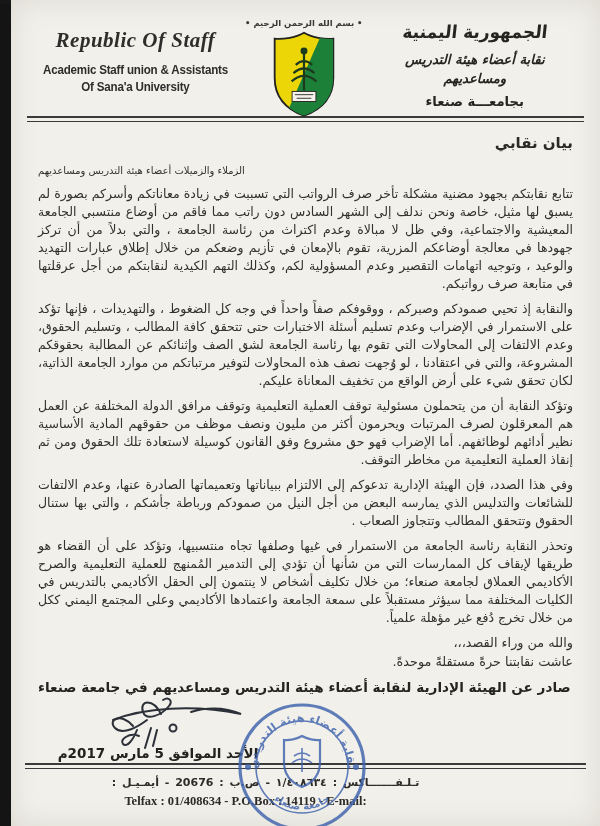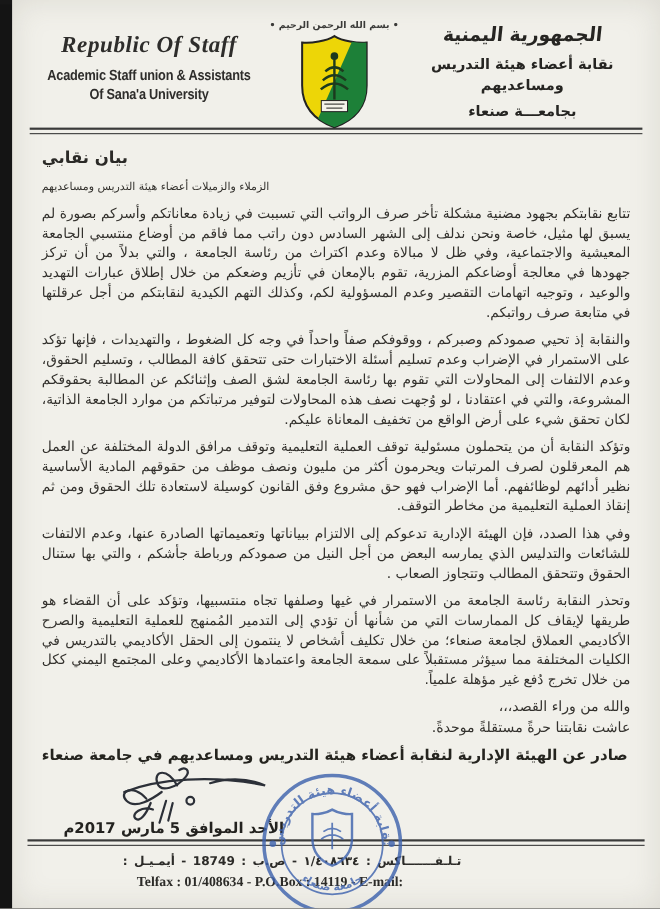--- a/index.html
+++ b/index.html
@@ -17,26 +17,26 @@
   
   .header{display:flex;direction:ltr;padding:14px 22px 0 24px;height:112px;box-sizing:border-box;}
   .h-left{width:37%;text-align:center;padding-top:14px;color:#2e2d2b;}
   .h-left .country{font-family:"Liberation Serif","DejaVu Serif",serif;font-style:italic;font-weight:bold;font-size:21px;letter-spacing:.5px;}
   .h-left .org{font-family:"Liberation Sans","DejaVu Sans",sans-serif;font-weight:bold;font-size:11.6px;letter-spacing:-.2px;margin-top:9px;line-height:15px;transform:scaleY(1.15);}
   .h-center{width:25%;text-align:center;}
   .bismillah{font-size:8.5px;font-weight:bold;color:#3a3a38;direction:rtl;margin-top:4px;letter-spacing:-.3px;}
   .emblem-wrap{margin-top:2px;}
   .h-right{width:38%;text-align:center;direction:rtl;color:#262522;padding-top:8px;}
   .h-right .country-ar{font-size:17px;font-weight:bold;transform:skewX(-6deg) scaleY(1.05);letter-spacing:-.5px;margin-bottom:8px;}
-  .h-right .org-ar1{font-size:13.2px;font-weight:bold;line-height:19px;}
+  .h-right .org-ar1{font-size:13.2px;font-weight:bold;line-height:19px;font-style:italic;}
   .h-right .org-ar2{font-size:13.2px;font-weight:bold;line-height:19px;margin-top:4px;}
   .rule{height:3px;border-top:2.2px solid #3a3a3a;border-bottom:1.6px solid #3a3a3a;margin:4px 16px 0 16px;}
   
   .doc{direction:rtl;padding:0 27px;color:#33312d;}
-  .title{text-align:left;font-weight:bold;font-size:15px;margin:12px 0 0;color:#2b2a27;}
+  .title{text-align:right;font-weight:bold;font-size:15px;margin:12px 0 0;color:#2b2a27;}
   .salutation{text-align:left;font-weight:normal;font-size:10px;margin:13px 0 9px;}
   .doc p{font-size:12.5px;line-height:18px;text-align:justify;margin:0 0 7px;}
   .closing{font-size:12.8px;margin:8px 0 2px;}
   .closing2{font-size:12.8px;margin:4px 0 10px;}
   .issued{text-align:left;font-weight:bold;font-size:13.6px;margin:6px 0 16px;color:#25241f;}
   .date-line{position:absolute;left:42px;top:745px;width:210px;text-align:center;direction:rtl;font-weight:bold;font-size:13.5px;color:#23221f;z-index:4;}
   
   .signature{position:absolute;left:62px;top:686px;z-index:3;}
   .stamp{position:absolute;left:224px;top:700px;z-index:5;opacity:.82;}
   
@@ -144,17 +144,17 @@
         </text>
         <text font-size="10" font-weight="bold" font-family="DejaVu Sans, sans-serif">
           <textPath href="#arcBottom" startOffset="50%" text-anchor="middle">جامعة صنعاء</textPath>
         </text>
       </g>
     </svg>
   </div>
 
   <div class="footer">
     <div class="f-rule"></div>
-    <div class="f-ar">تـلـفـــــــاكس : ١/٤٠٨٦٣٤ - ص.ب : 18749 - أيمـيـل :</div>
+    <div class="f-ar">تـلـفـــــــاكس : ١/٤٠٨٦٣٤ - ص.ب : 20676 - أيمـيـل :</div>
     <div class="f-en">Telfax : 01/408634 - P.O.Box : 14119 - E-mail:</div>
   </div>
 
 </div>
 
 </body></html>

